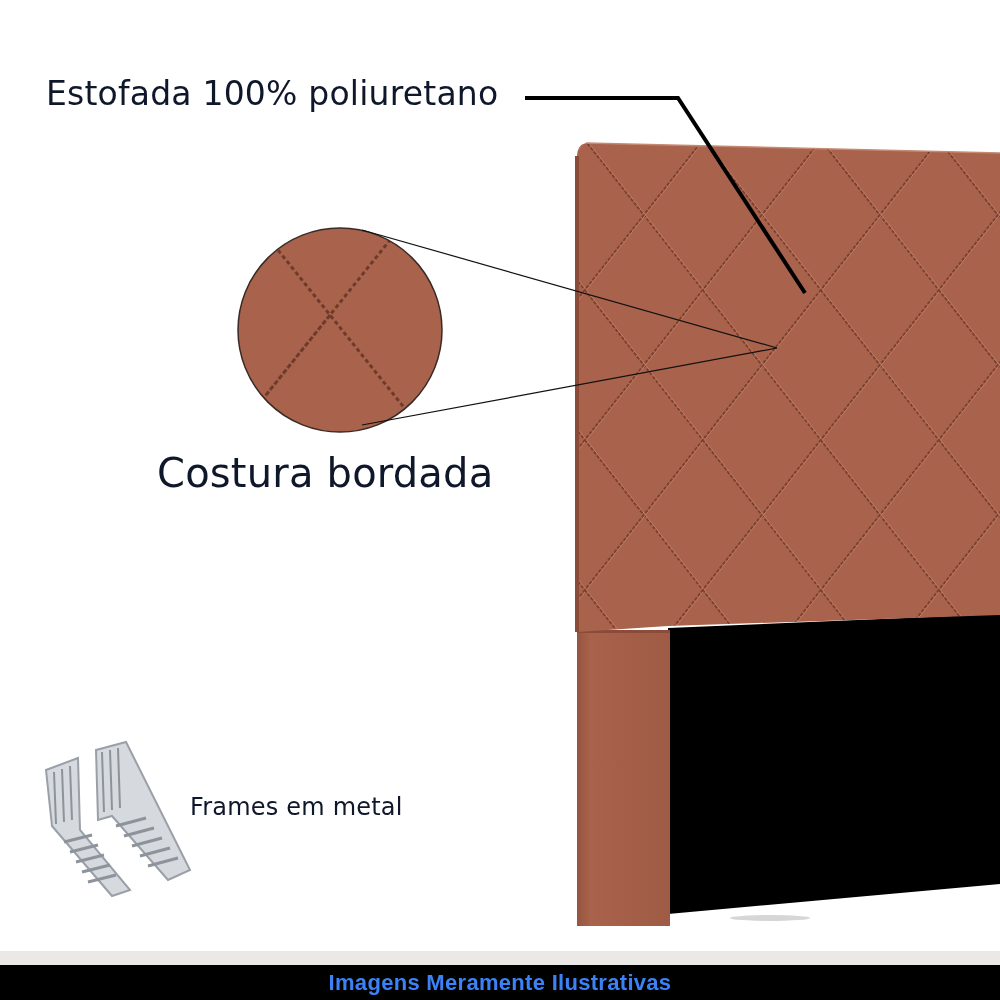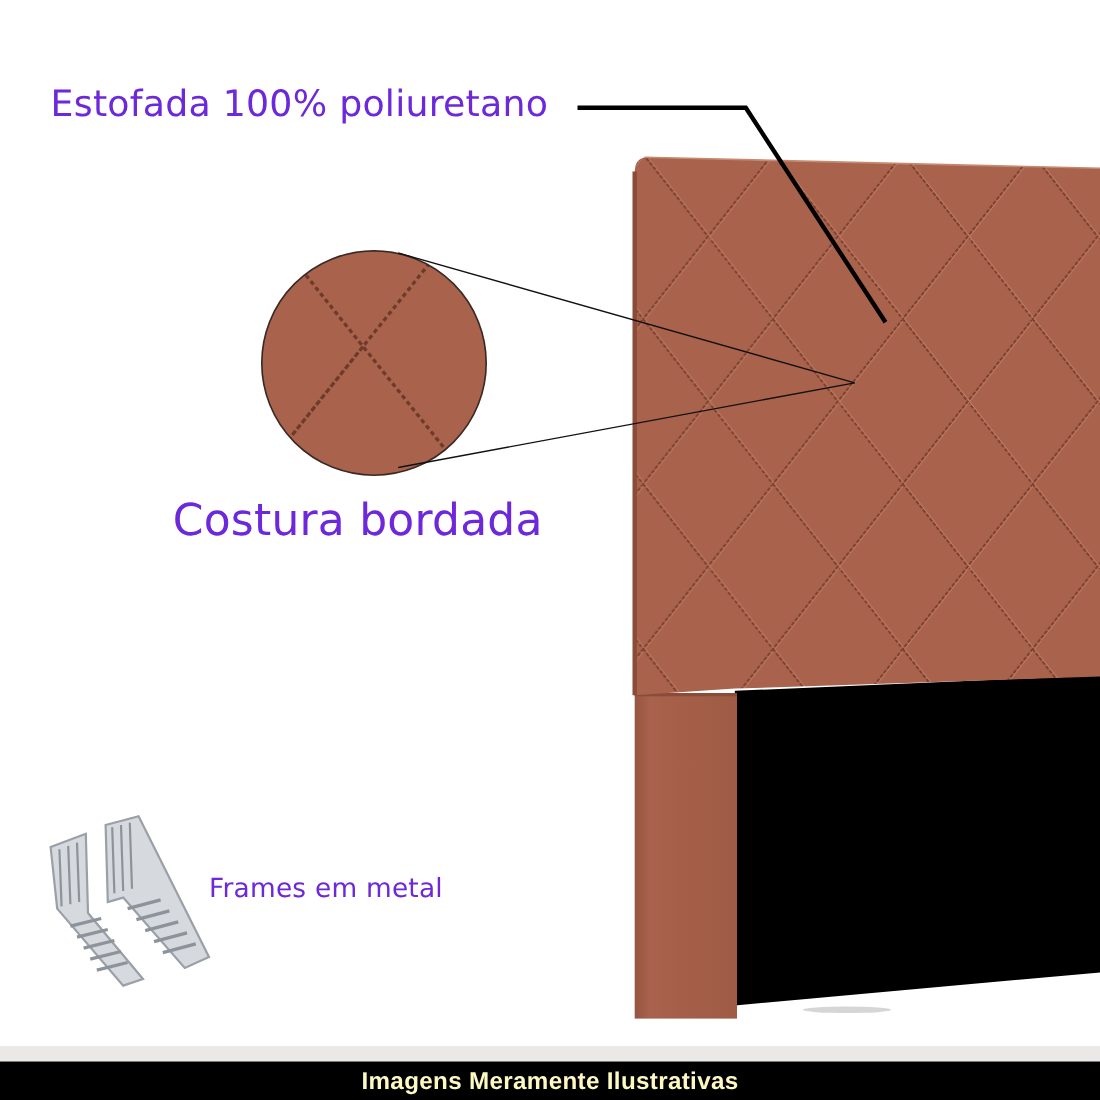--- a/index.html
+++ b/index.html
@@ -1,24 +1,24 @@
 <!DOCTYPE html>
 <html><head>
 <meta charset="utf-8">
 <style>
   html,body{margin:0;padding:0;background:#ffffff;}
   body{width:1000px;height:1000px;position:relative;overflow:hidden;font-family:"DejaVu Sans","Liberation Sans",sans-serif;}
-  .label{position:absolute;color:#6d28d9;white-space:nowrap;letter-spacing:0.2px;}
+  .label{position:absolute;color:#0f172a;white-space:nowrap;letter-spacing:0.2px;}
   #lbl-top{left:46px;top:74px;font-size:33px;}
   #lbl-mid{left:157px;top:450px;font-size:40px;}
   #lbl-bot{left:190px;top:793px;font-size:24px;}
   svg.art{position:absolute;left:0;top:0;}
   .band{position:absolute;left:0;width:1000px;}
   #gray-band{top:951px;height:14px;background:#ebe8e8;}
-  #footer{top:965px;height:35px;background:#000;color:#fef9c3;text-align:center;
+  #footer{top:965px;height:35px;background:#000;color:#3b82f6;text-align:center;
           font-family:"Liberation Sans",sans-serif;font-weight:bold;font-size:22px;line-height:35px;letter-spacing:0.3px;}
 </style>
 </head>
 <body>
 
 <svg class="art" width="1000" height="1000" viewBox="0 0 1000 1000">
   <defs>
     <pattern id="quilt" patternUnits="userSpaceOnUse" width="118" height="150" patternTransform="translate(585 140)">
       <rect width="118" height="150" fill="#a9624b"></rect>
       <path d="M0 0 L118 150 M118 0 L0 150 M-59 75 L59 225 M59 -75 L177 75 M59 75 L-59 225 M177 75 L59 225 M-59 -75 L59 75 M177 -75 L59 75" stroke="#7a4030" stroke-width="2.2" stroke-dasharray="3 2" fill="none"></path>

